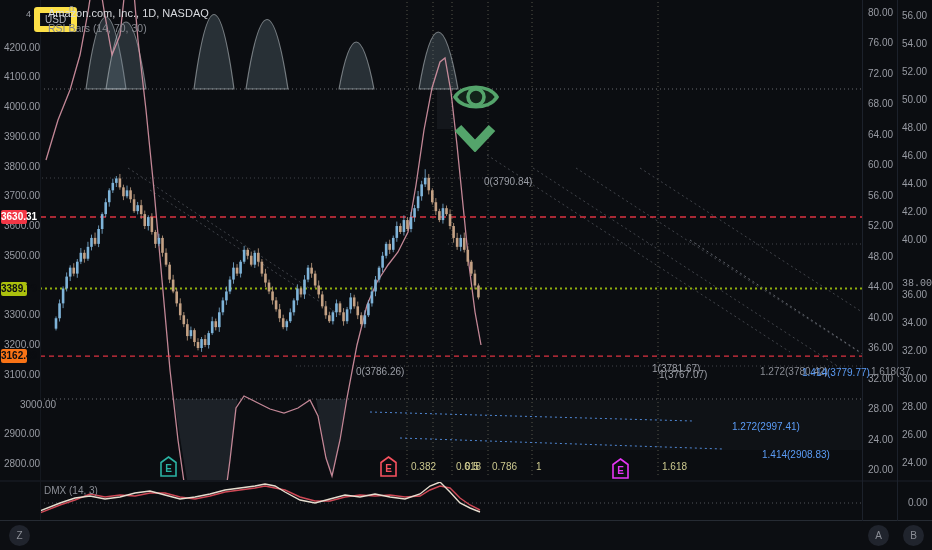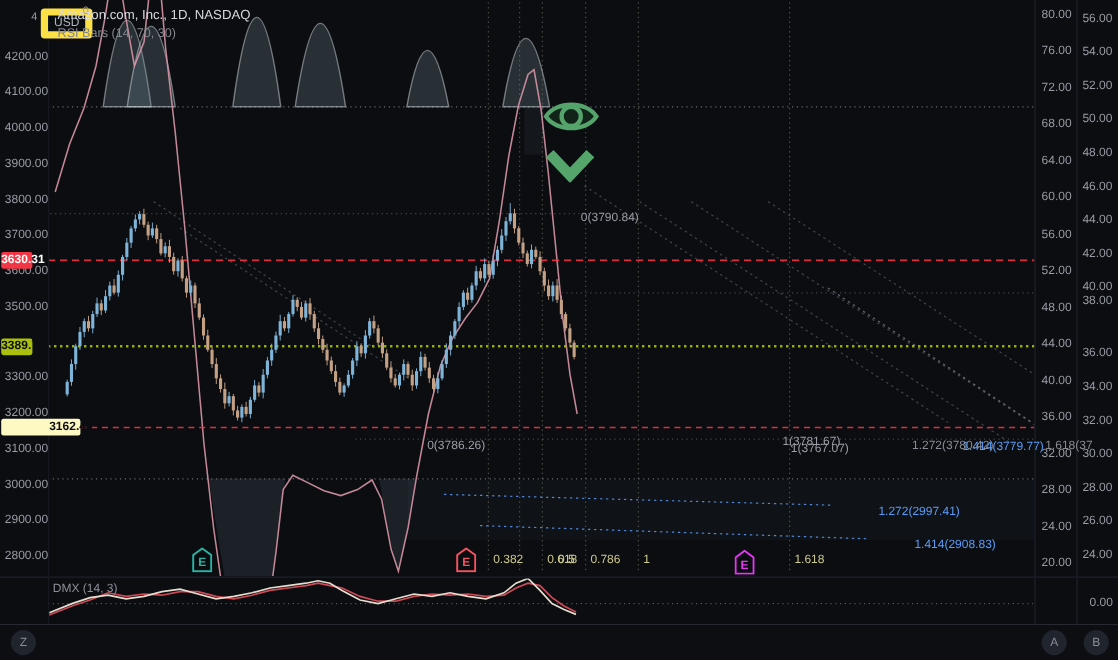--- a/index.html
+++ b/index.html
@@ -342,26 +342,26 @@
       <div class="tick" style="left: 4px; top: 71.2672px; width: 34px; text-align: right;">4100.00</div>
       <div class="tick" style="left: 4px; top: 101.017px; width: 34px; text-align: right;">4000.00</div>
       <div class="tick" style="left: 4px; top: 130.767px; width: 34px; text-align: right;">3900.00</div>
       <div class="tick" style="left: 4px; top: 160.517px; width: 34px; text-align: right;">3800.00</div>
       <div class="tick" style="left: 4px; top: 190.267px; width: 34px; text-align: right;">3700.00</div>
       <div class="tick" style="left: 4px; top: 220.017px; width: 34px; text-align: right;">3600.00</div>
       <div class="tick" style="left: 4px; top: 249.767px; width: 34px; text-align: right;">3500.00</div>
       <div class="tick" style="left: 4px; top: 309.267px; width: 34px; text-align: right;">3300.00</div>
       <div class="tick" style="left: 4px; top: 339.017px; width: 34px; text-align: right;">3200.00</div>
       <div class="tick" style="left: 4px; top: 368.767px; width: 34px; text-align: right;">3100.00</div>
-      <div class="tick" style="left: 4px; top: 398.517px; width: 34px; text-align: right;">3000.00</div>
+      <div class="tick" style="left: 20px; top: 398.517px; width: 34px; text-align: right;">3000.00</div>
       <div class="tick" style="left: 4px; top: 428.267px; width: 34px; text-align: right;">2900.00</div>
       <div class="tick" style="left: 4px; top: 458.017px; width: 34px; text-align: right;">2800.00</div>
       <div class="flag" style="top: 210px; background: rgb(242, 54, 69); color: rgb(255, 255, 255);">3630.31</div>
       <div class="flag" style="top: 281.555px; background: rgb(171, 192, 13); color: rgb(11, 13, 17);">3389.79</div>
-      <div class="flag" style="top: 349.176px; background: #fef9c3; color: rgb(11, 13, 17); padding-left: 40px;">3162.49</div>
+      <div class="flag" style="top: 349.176px; background: #f97316; color: rgb(11, 13, 17);">3162.49</div>
     </div>
   <div id="right-axis" class="abs" style="left:862px;top:0;width:70px;height:520px;">
       <div class="tick" style="left: 6px; top: 7px;">80.00</div>
       <div class="tick" style="left: 6px; top: 37.468px;">76.00</div>
       <div class="tick" style="left: 6px; top: 67.936px;">72.00</div>
       <div class="tick" style="left: 6px; top: 98.404px;">68.00</div>
       <div class="tick" style="left: 6px; top: 128.872px;">64.00</div>
       <div class="tick" style="left: 6px; top: 159.34px;">60.00</div>
       <div class="tick" style="left: 6px; top: 189.808px;">56.00</div>
       <div class="tick" style="left: 6px; top: 220.276px;">52.00</div>
@@ -376,21 +376,21 @@
       <div class="tick" style="left: 6px; top: 497px; padding-left: 40px;">0.00</div>
       <div class="tick" style="left: 40px; top: 10px;">56.00</div>
       <div class="tick" style="left: 40px; top: 37.94px;">54.00</div>
       <div class="tick" style="left: 40px; top: 65.88px;">52.00</div>
       <div class="tick" style="left: 40px; top: 93.82px;">50.00</div>
       <div class="tick" style="left: 40px; top: 121.76px;">48.00</div>
       <div class="tick" style="left: 40px; top: 149.7px;">46.00</div>
       <div class="tick" style="left: 40px; top: 177.64px;">44.00</div>
       <div class="tick" style="left: 40px; top: 205.58px;">42.00</div>
       <div class="tick" style="left: 40px; top: 233.52px;">40.00</div>
-      <div class="tick" style="left: 40px; top: 245px;">38.00</div>
+      <div class="tick" style="left: 40px; top: 278px; font-family: Liberation Mono, monospace;">38.00</div>
       <div class="tick" style="left: 40px; top: 289.4px;">36.00</div>
       <div class="tick" style="left: 40px; top: 317.34px;">34.00</div>
       <div class="tick" style="left: 40px; top: 345.28px;">32.00</div>
       <div class="tick" style="left: 40px; top: 373.22px;">30.00</div>
       <div class="tick" style="left: 40px; top: 401.16px;">28.00</div>
       <div class="tick" style="left: 40px; top: 429.1px;">26.00</div>
       <div class="tick" style="left: 40px; top: 457.04px;">24.00</div>
     </div>
 
   <div id="overlay-labels" class="abs" style="left:0;top:0;">

